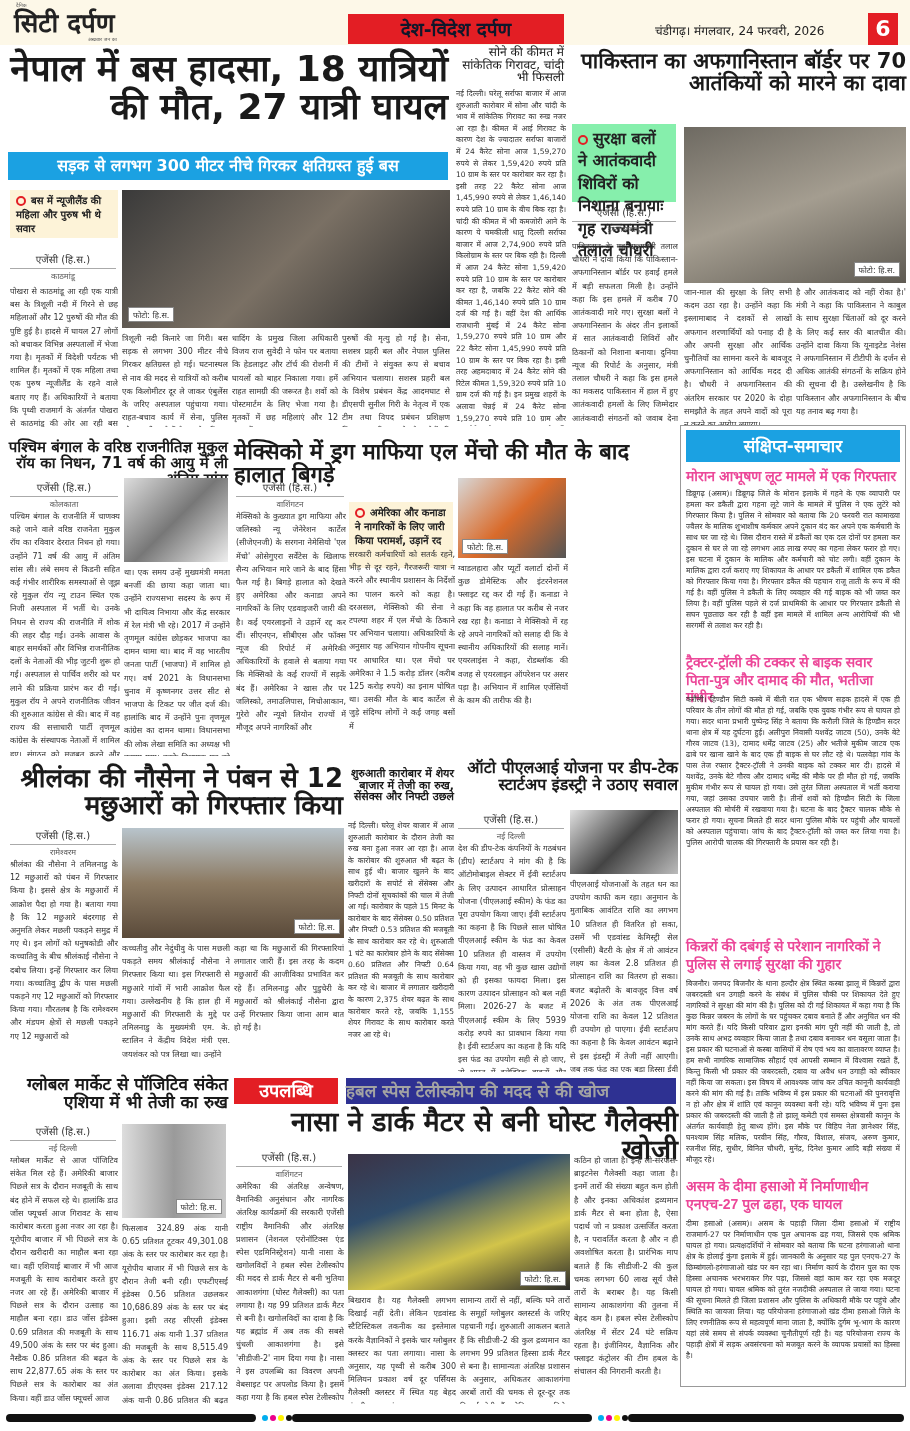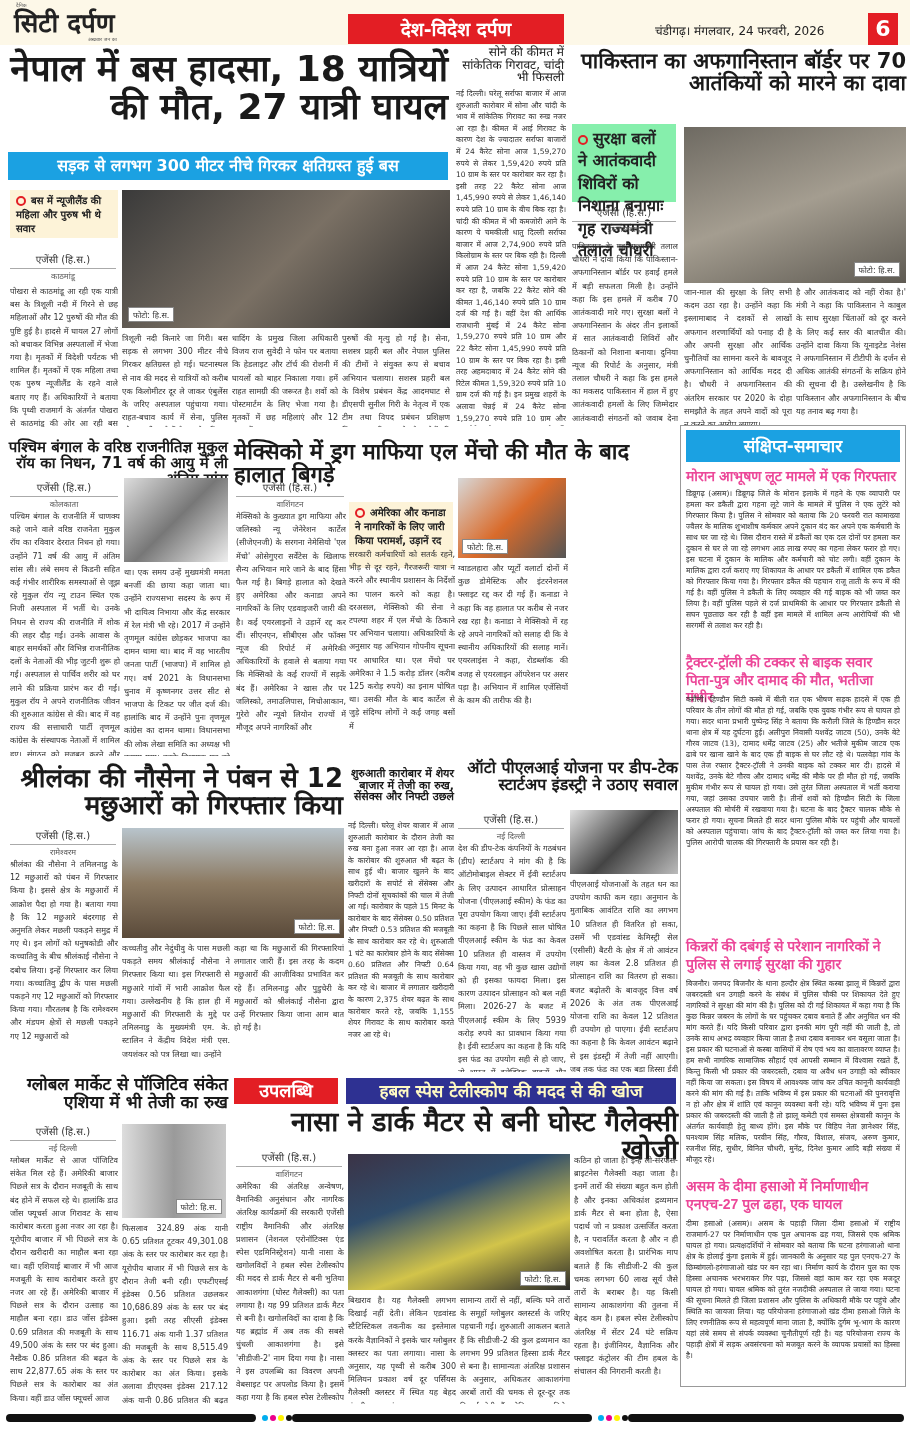--- a/index.html
+++ b/index.html
@@ -16,32 +16,32 @@
 .kicker .dot{display:inline-block;width:10px;height:10px;border:2px solid #e31e24;border-radius:50%;margin-right:5px;vertical-align:middle}
 .byline{font-size:10px;text-align:center;color:#333;border-bottom:1px solid #aaa;padding-bottom:2px}
 .place{font-size:8px;text-align:center;color:#555;margin-top:1px}
 .body{font-size:8px;line-height:13.2px;color:#333;text-align:justify;overflow:hidden}
 .photo{background:linear-gradient(135deg,#3a3a3a,#7a7064,#2a2a2a);overflow:hidden}
 .photo .credit{position:absolute;background:#fff;color:#333;font-size:8px;padding:1px 4px;border:1px solid #888}
 .brief-box{left:680px;top:425px;width:226px;height:962px;border:1px solid #999}
 .brief-title{background:#1ba1e2;color:#fff;font-size:17px;font-weight:bold;text-align:center}
 .brief-h{font-size:14px;font-weight:bold;font-family:Liberation Sans, sans-serif;color:#ec4899;line-height:1.25}
 .tag-red{background:#e31e24;color:#fff;font-size:18px;text-align:center;font-weight:bold}
-.tag-blue{background:#2e3192;color:#fef9c3;font-size:17px;text-align:center;font-weight:bold}
+.tag-blue{background:#2e3192;color:#a3a3a3;font-size:17px;font-weight:bold}
 .regbar{height:8px;background:#111;border-radius:4px}
 .regdot{width:6px;height:6px;border-radius:50%}
 </style>
 </head>
 <body>
 
 <div class="abs masthead"></div>
 <div class="abs" style="left:16px;top:2px;font-size:5px;color:#555">दैनिक</div>
 <div class="abs logo">सिटी दर्पण</div>
 <div class="abs logo-sub">अखबार जन का</div>
-<div class="abs" style="left:348px;top:14px;width:216px;height:30px;background:#e31e24;color:#ffffff;font-size:19px;font-weight:bold;text-align:center;line-height:30px">देश-विदेश दर्पण</div>
+<div class="abs" style="left:348px;top:14px;width:216px;height:30px;background:#e31e24;color:#0f172a;font-size:19px;font-weight:bold;text-align:center;line-height:30px">देश-विदेश दर्पण</div>
 <div class="abs dateline">चंडीगढ़। मंगलवार, 24 फरवरी, 2026</div>
 <div class="abs pageno">6</div>
 
 <div class="abs h-big" style="left:8px;top:50px;width:440px;font-size:36px">नेपाल में बस हादसा, 18 यात्रियों की मौत, 27 यात्री घायल</div>
 <div class="abs subbar" style="left:8px;top:152px;width:440px;height:28px;font-size:16px;line-height:28px">सड़क से लगभग 300 मीटर नीचे गिरकर क्षतिग्रस्त हुई बस</div>
 <div class="abs kicker" style="left:10px;top:190px;width:108px;height:48px;font-size:10px"><span class="dot"></span><span>बस में न्यूजीलैंड की महिला और पुरुष भी थे सवार</span></div>
 <div class="abs" style="left:10px;top:252px;width:106px">
   <div class="byline">एजेंसी (हि.स.)</div>
   <div class="place">काठमांडू</div>
 </div>

